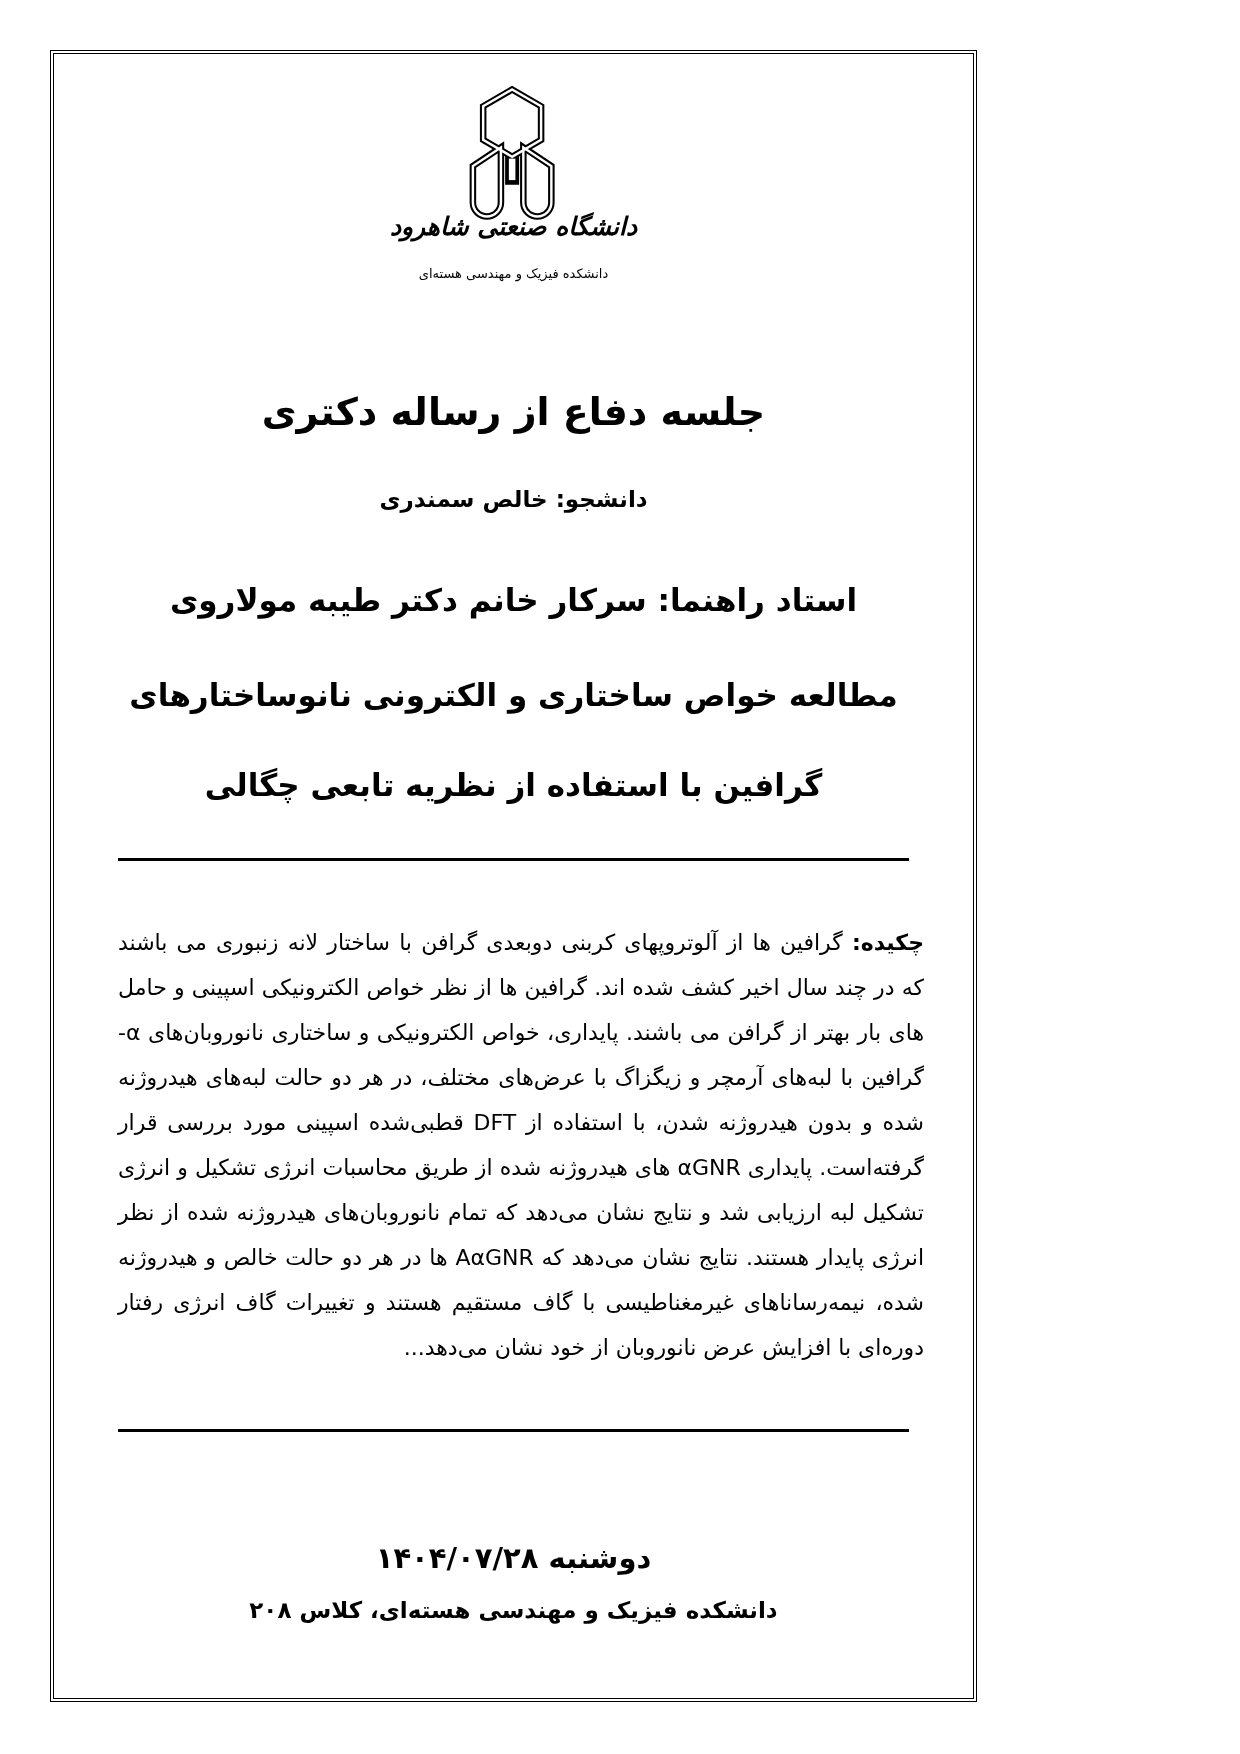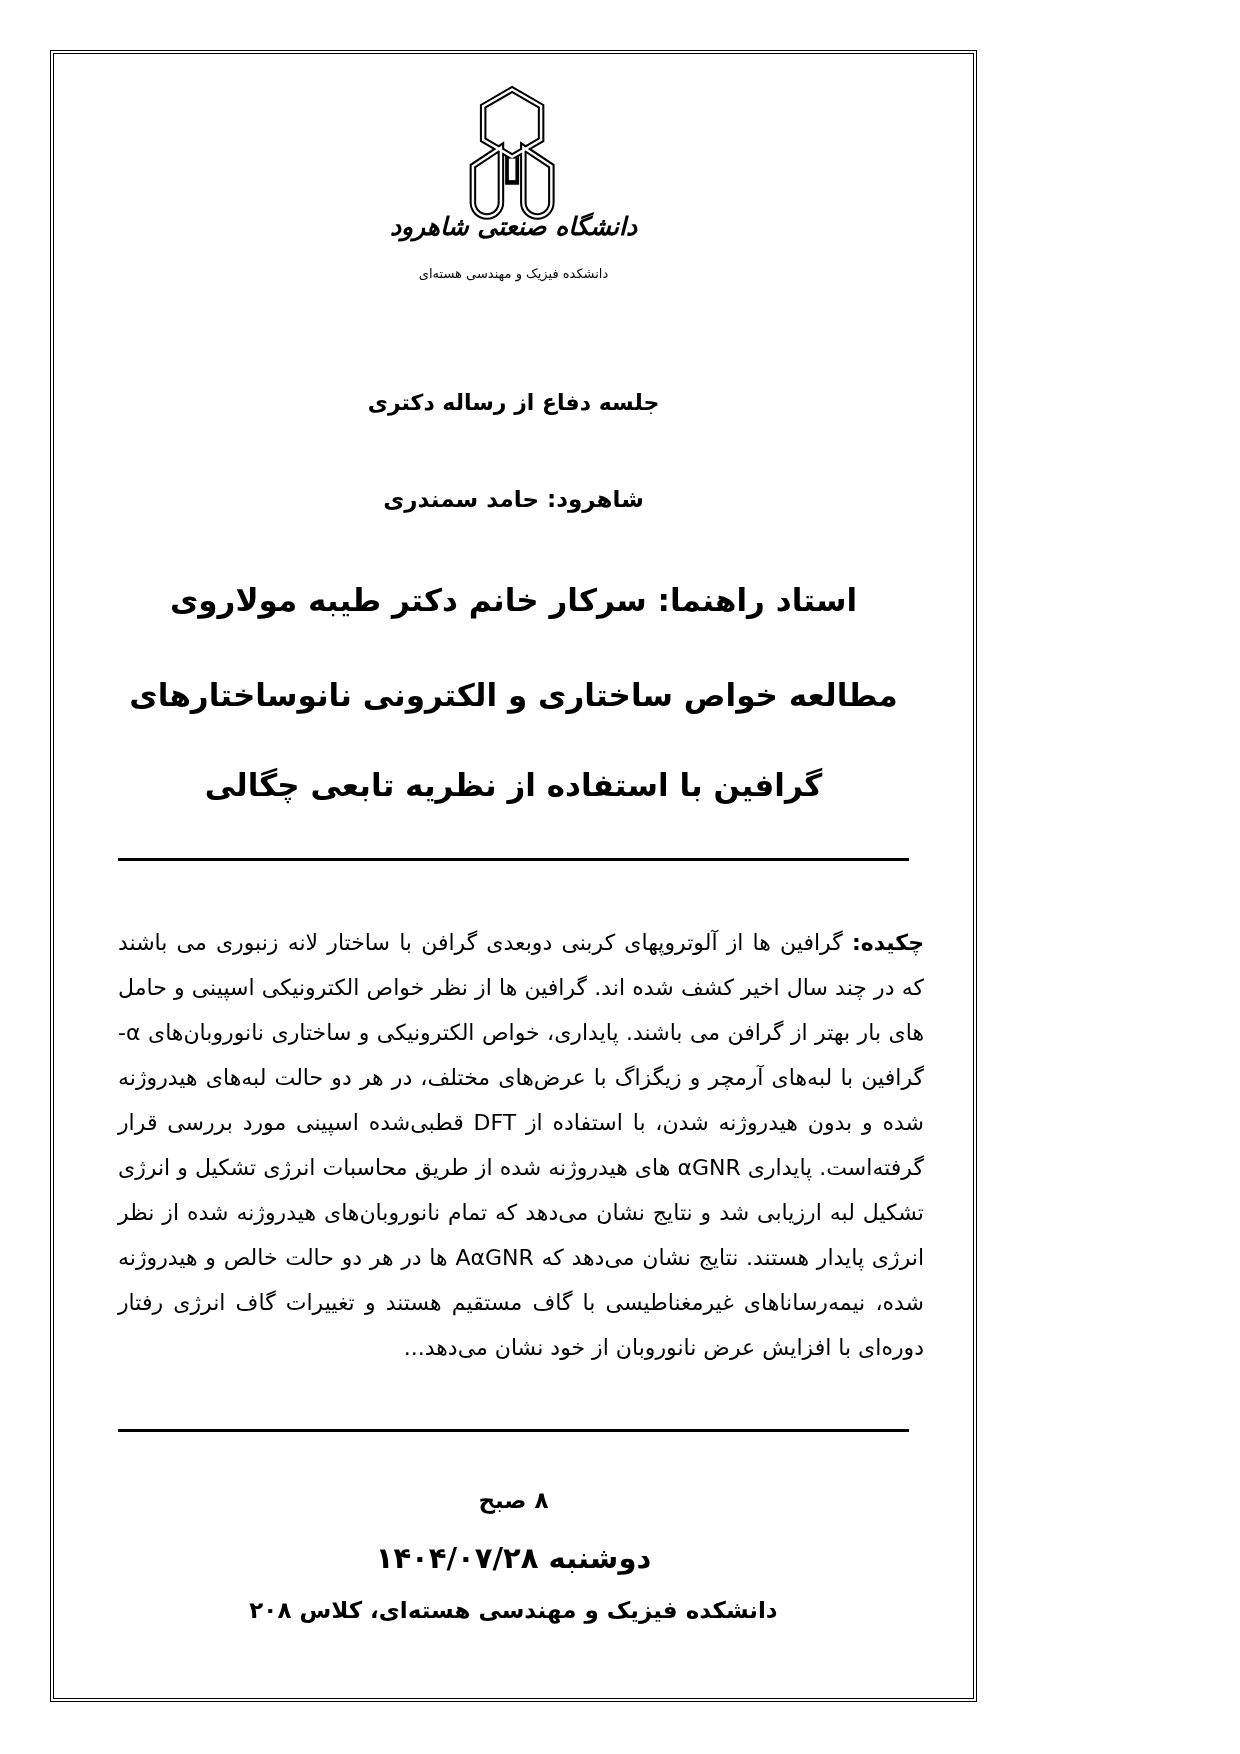--- a/index.html
+++ b/index.html
@@ -49,21 +49,21 @@
     font-style: italic;
     letter-spacing: -1px;
   }
   .faculty {
     top: 212px;
     font-size: 13px;
     font-weight: 400;
   }
   .session-title {
     top: 336px;
-    font-size: 22px;
+    font-size: 38px;
     font-weight: 700;
     margin: 0;
   }
   .student-line {
     top: 432px;
     font-size: 23px;
     font-weight: 700;
   }
   .supervisor-line {
     top: 528px;
@@ -126,32 +126,31 @@
         </g>
       </svg>
     </div>
 
     <div class="abs calligraphy">دانشگاه صنعتی شاهرود</div>
 
     <div class="abs faculty">دانشکده فیزیک و مهندسی هسته‌ای</div>
 
     <h1 class="abs session-title">جلسه دفاع از رساله دکتری</h1>
 
-    <div class="abs student-line">شاهرود: حامد سمندری</div>
+    <div class="abs student-line">دانشجو: خالص سمندری</div>
 
     <div class="abs supervisor-line">استاد راهنما: سرکار خانم دکتر طیبه مولاروی</div>
 
     <div class="abs thesis-title">مطالعه خواص ساختاری و الکترونی نانوساختارهای گرافین با استفاده از نظریه تابعی چگالی</div>
 
     <div class="divider divider-top"></div>
 
     <p class="abstract"><b>چکیده:</b> <span>گرافین ها از آلوتروپهای کربنی دوبعدی گرافن با ساختار لانه زنبوری می باشند که در چند سال اخیر کشف شده اند. گرافین ها از نظر خواص الکترونیکی اسپینی و حامل های بار بهتر از گرافن می باشند. پایداری، خواص الکترونیکی و ساختاری نانوروبان‌های α-گرافین با لبه‌های آرمچر و زیگزاگ با عرض‌های مختلف، در هر دو حالت لبه‌های هیدروژنه شده و بدون هیدروژنه شدن، با استفاده از DFT قطبی‌شده اسپینی مورد بررسی قرار گرفته‌است. پایداری αGNR های هیدروژنه شده از طریق محاسبات انرژی تشکیل و انرژی تشکیل لبه ارزیابی شد و نتایج نشان می‌دهد که تمام نانوروبان‌های هیدروژنه شده از نظر انرژی پایدار هستند. نتایج نشان می‌دهد که AαGNR ها در هر دو حالت خالص و هیدروژنه شده، نیمه‌رساناهای غیرمغناطیسی با گاف مستقیم هستند و تغییرات گاف انرژی رفتار دوره‌ای با افزایش عرض نانوروبان از خود نشان می‌دهد...</span></p>
 
     <div class="divider divider-bottom"></div>
 
-    <div class="abs time-line">۸ صبح</div>
 
     <div class="abs date-line">دوشنبه ۱۴۰۴/۰۷/۲۸</div>
 
     <div class="abs location-line">دانشکده فیزیک و مهندسی هسته‌ای، کلاس ۲۰۸</div>
 
   </div>
 </div>
 
 </body></html>

